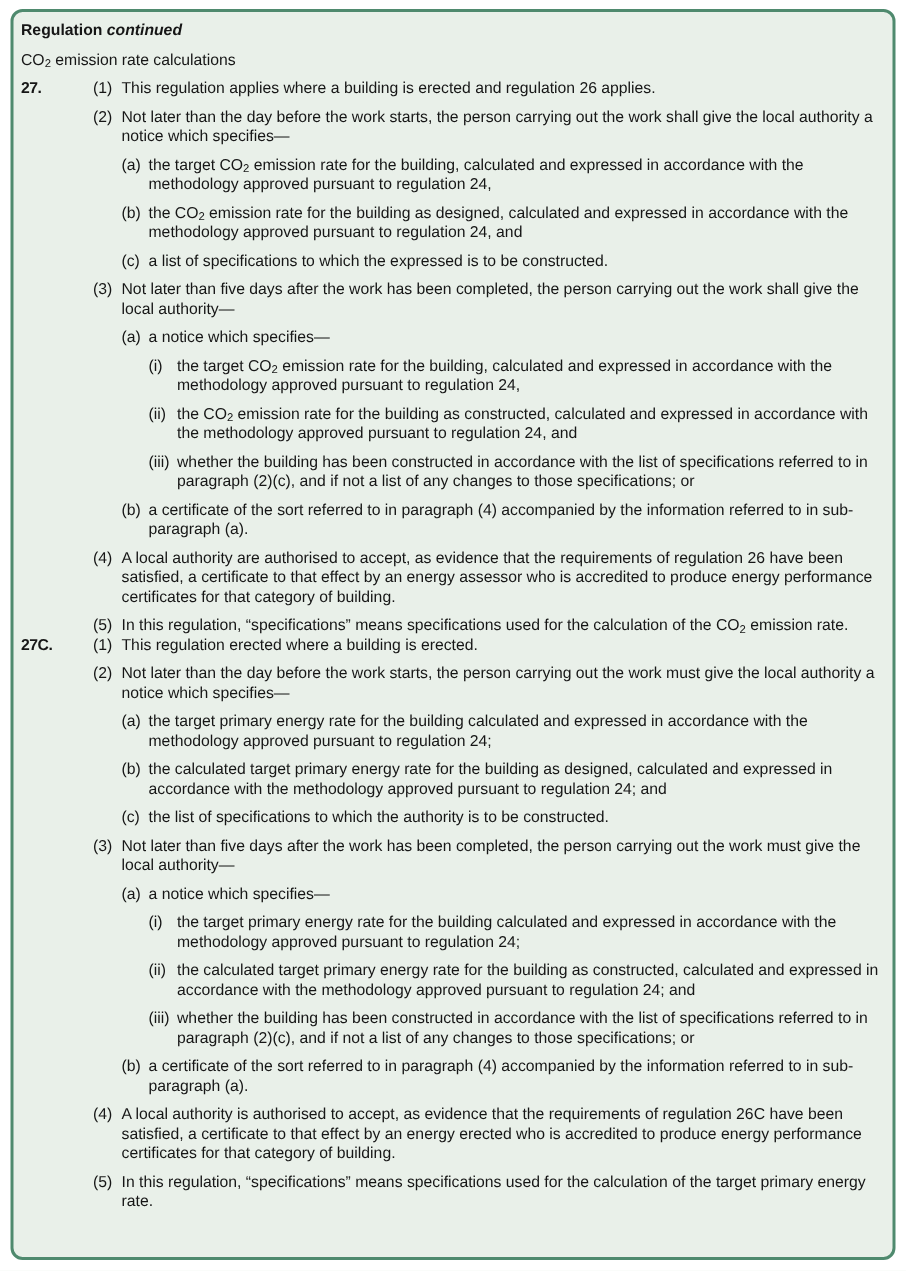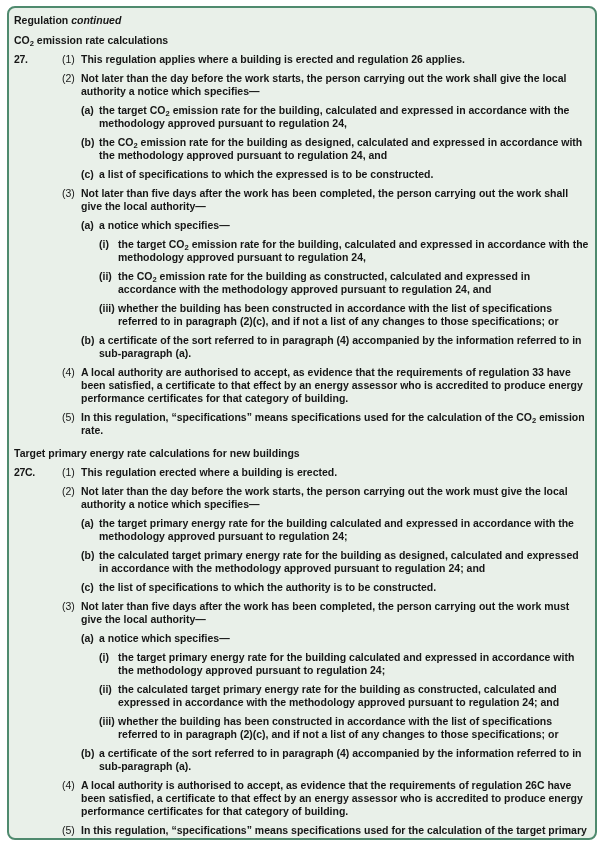--- a/index.html
+++ b/index.html
@@ -31,21 +31,21 @@
   }
   .header-row {
     font-weight: bold;
     margin: 0 0 7px 0;
   }
   .header-continued {
     font-style: italic;
     font-weight: bold;
   }
   .section-heading {
-    font-weight: bold;
+    font-weight: normal;
     margin: 0 0 6px 0;
   }
   .section-body + .section-heading {
     margin-top: 10px;
   }
   .section-body {
     display: flex;
     gap: 29px;
   }
   .reg-number {
@@ -65,21 +65,20 @@
   .marker {
     flex: 0 0 auto;
     white-space: nowrap;
   }
   .m1 { width: 19px; }
   .m2 { width: 18px; }
   .m3 { width: 19px; }
   .body {
     flex: 1;
     min-width: 0;
-    font-weight: bold;
   }
   .item + .item { margin-top: 6px; }
   .text + .item { margin-top: 6px; }
   sub {
     font-size: 0.72em;
     vertical-align: -0.25em;
     line-height: 0;
   }
 </style>
 </head>
@@ -179,35 +178,34 @@
                     </div>
                   </div>
                 </div>
               </div>
             </div>
           </div>
           <div class="item depth1">
             <div class="row">
               <span class="marker m1">(4)</span>
               <div class="body">
-                <div class="text">A local authority are authorised to accept, as evidence that the requirements of regulation 33 have been satisfied, a certificate to that effect by an energy assessor who is accredited to produce energy performance certificates for that category of building.</div>
+                <div class="text">A local authority are authorised to accept, as evidence that the requirements of regulation 26 have been satisfied, a certificate to that effect by an energy assessor who is accredited to produce energy performance certificates for that category of building.</div>
               </div>
             </div>
           </div>
           <div class="item depth1">
             <div class="row">
               <span class="marker m1">(5)</span>
               <div class="body">
                 <div class="text">In this regulation, “specifications” means specifications used for the calculation of the CO<sub>2</sub> emission rate.</div>
               </div>
             </div>
           </div>
         </div>
       </div>
-      <div class="section-heading">Target primary energy rate calculations for new buildings</div>
       <div class="section-body">
         <span class="reg-number">27C.</span>
         <div class="items">
           <div class="item depth1">
             <div class="row">
               <span class="marker m1">(1)</span>
               <div class="body">
                 <div class="text">This regulation erected where a building is erected.</div>
               </div>
             </div>
@@ -289,21 +287,21 @@
                     </div>
                   </div>
                 </div>
               </div>
             </div>
           </div>
           <div class="item depth1">
             <div class="row">
               <span class="marker m1">(4)</span>
               <div class="body">
-                <div class="text">A local authority is authorised to accept, as evidence that the requirements of regulation 26C have been satisfied, a certificate to that effect by an energy assessor who is accredited to produce energy performance certificates for that category of building.</div>
+                <div class="text">A local authority is authorised to accept, as evidence that the requirements of regulation 26C have been satisfied, a certificate to that effect by an energy erected who is accredited to produce energy performance certificates for that category of building.</div>
               </div>
             </div>
           </div>
           <div class="item depth1">
             <div class="row">
               <span class="marker m1">(5)</span>
               <div class="body">
                 <div class="text">In this regulation, “specifications” means specifications used for the calculation of the target primary energy rate.</div>
               </div>
             </div>

